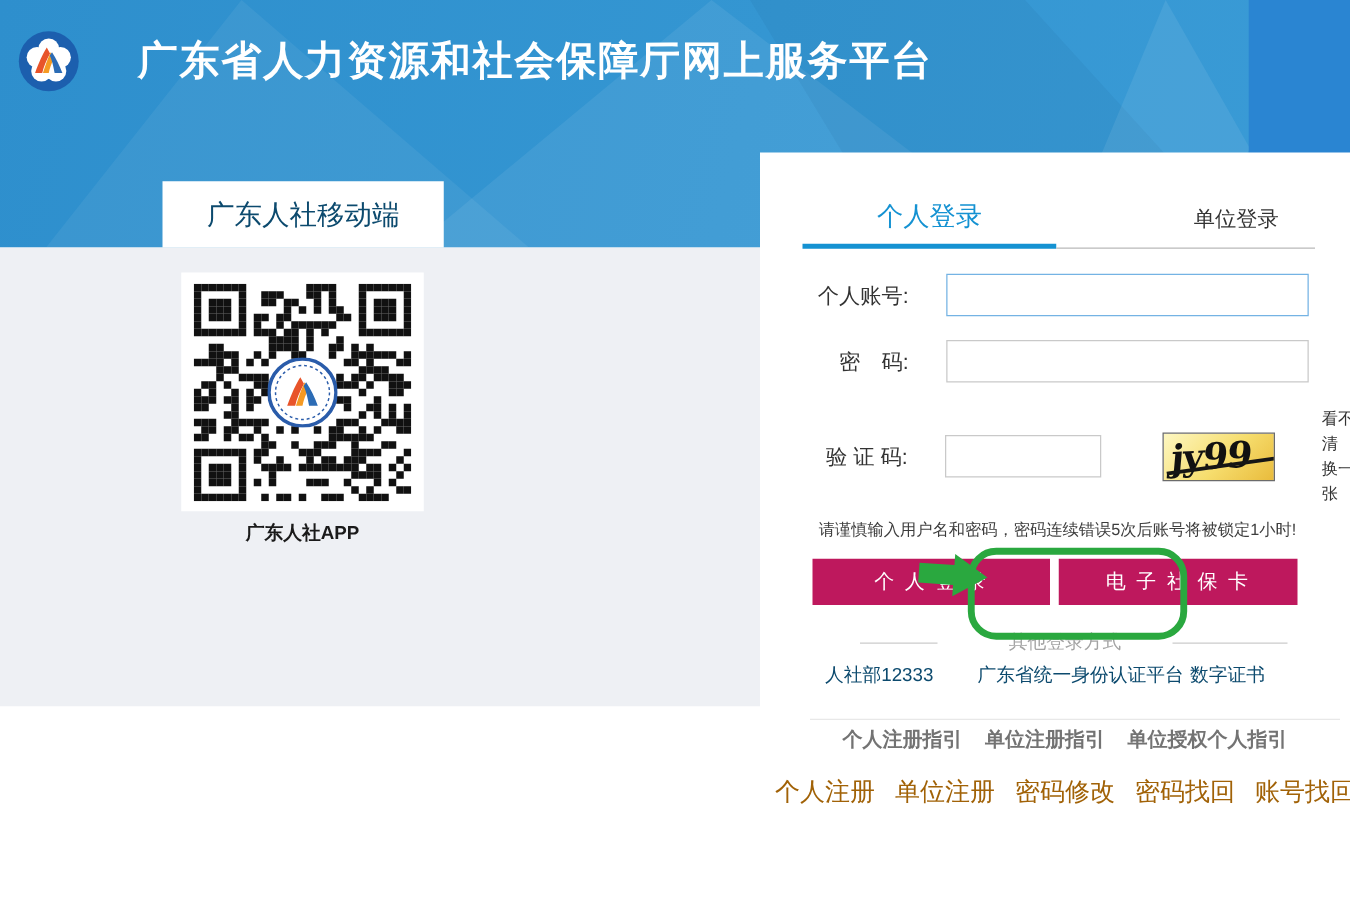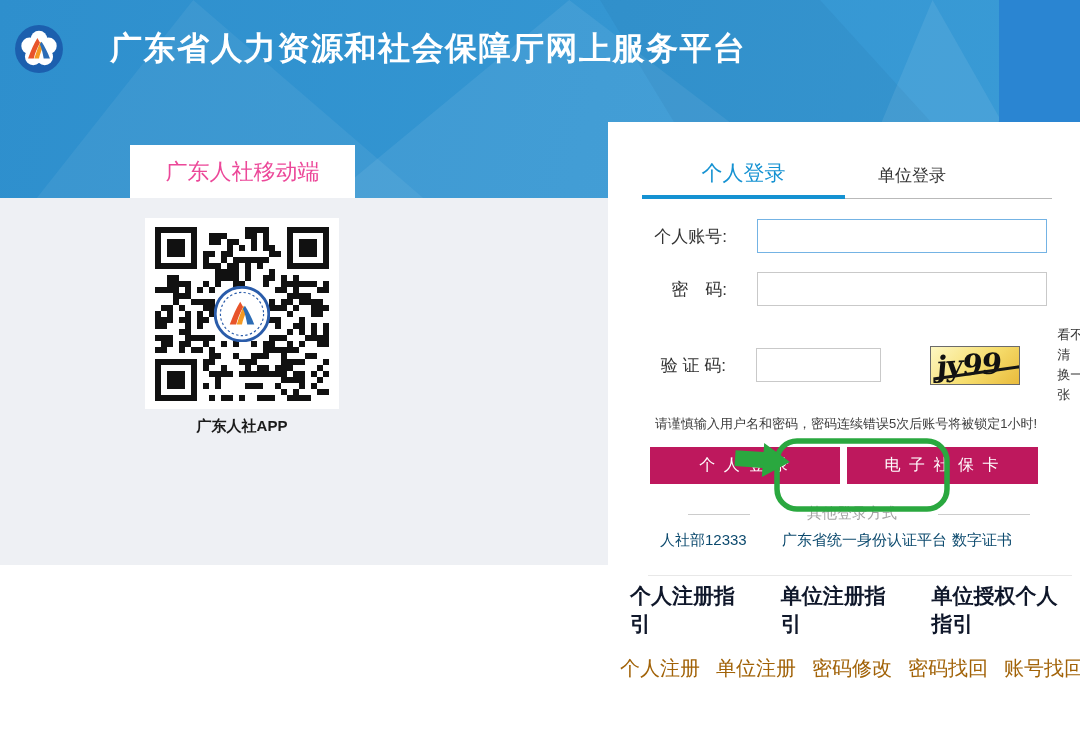--- a/index.html
+++ b/index.html
@@ -22,35 +22,35 @@
   .banner-right { position:absolute; right:0; top:0; width:81px; height:198px; background:#2a85d2; }
 
   .brand { position:absolute; left:14px; top:24px; display:flex; align-items:center;gap:36px; }
   .brand-logo { width:50px; height:50px; }
   .site-title { margin-left:10px; color:#ffffff; font-size:32px; font-weight:bold; letter-spacing:1.5px; }
 
   
   .content-bg { position:absolute; left:0; top:198px; width:608px; height:367px; background:#eef0f4; }
   .mobile-tab { position:absolute; left:130px; top:145px; width:225px; height:53px; background:#ffffff;
                 display:flex; align-items:center; justify-content:center; cursor:pointer; }
-  .mobile-tab span { color:#ec4899; font-size:22px; }
+  .mobile-tab span { color:#0c4a6e; font-size:22px; }
 
   .qr-card { position:absolute; left:145px; top:218px; width:194px; height:191px; background:#ffffff;
              display:flex; align-items:center; justify-content:center; }
   .qr-wrap { position:relative; width:174px; height:174px; }
   .qr-logo { position:absolute; left:59px; top:59px; width:56px; height:56px; }
   .qr-caption { position:absolute; left:145px; top:417px; width:194px; text-align:center;
                 font-size:15px; font-weight:bold; color:#1a1a1a; }
 
   
   .login-card { position:absolute; left:608px; top:122px; width:488px; height:443px; background:#ffffff; }
   .tabs { position:relative; height:77px; }
   .tab { position:absolute; bottom:12px; cursor:pointer; }
   .tab-personal { left:34px; width:203px; text-align:center; color:#1592d2; font-size:21px; }
-  .tab-unit { left:270px; width:145px; text-align:left; color:#333333; font-size:17px; }
+  .tab-unit { left:270px; width:145px; text-align:right; color:#333333; font-size:17px; }
   .tab-bar-blue { position:absolute; left:34px; top:73px; width:203px; height:4px; background:#1592d2; }
   .tab-bar-gray { position:absolute; left:237px; top:76px; width:207px; height:1px; background:#b9b9b9; }
 
   .form-row { display:flex; align-items:center; margin-top:19px;gap:24px; }
   .form-row.first { margin-top:20px; }
   .lbl { width:119px; text-align:right; font-size:17px; color:#333333; white-space:pre; }
   .inp { margin-left:6px; width:290px; height:34px; border:1px solid #c9c9c9; background:#ffffff;
          font-size:16px; padding:0 8px; outline:none; }
   .inp.focus { border:1px solid #74b3e4; }
   .inp.small { width:125px; }
@@ -81,21 +81,21 @@
 
   .other-links { position:relative; margin-top:7px; height:20px; }
   .olink { position:absolute; top:0; color:#0c4a6e; font-size:15px; cursor:pointer; white-space:nowrap; }
   .olink-1 { left:52px; }
   .olink-2 { left:174px; }
   .olink-3 { left:344px; }
 
   .hr { height:1px; background:#e8e8e8; margin:24px 24px 0 40px; }
 
   .guide-row { display:flex; justify-content:center; margin-top:6px; }
-  .guide-row span { color:#0f172a; font-weight:bold; font-size:21px; margin:0 22px; cursor:pointer; }
+  .guide-row span { color:#737373; font-weight:bold; font-size:16px; margin:0 9px; cursor:pointer; }
   .bottom-row { display:flex; justify-content:center; margin-top:7px; }
   .bottom-row span { color:#a16207; font-size:20px; margin:10px 8px; cursor:pointer; }
 
   .annotation { position:absolute; left:0; top:0; width:1080px; height:731px; pointer-events:none; z-index:20; }
 </style>
 </head>
 <body>
 
 <div class="stage">
 

